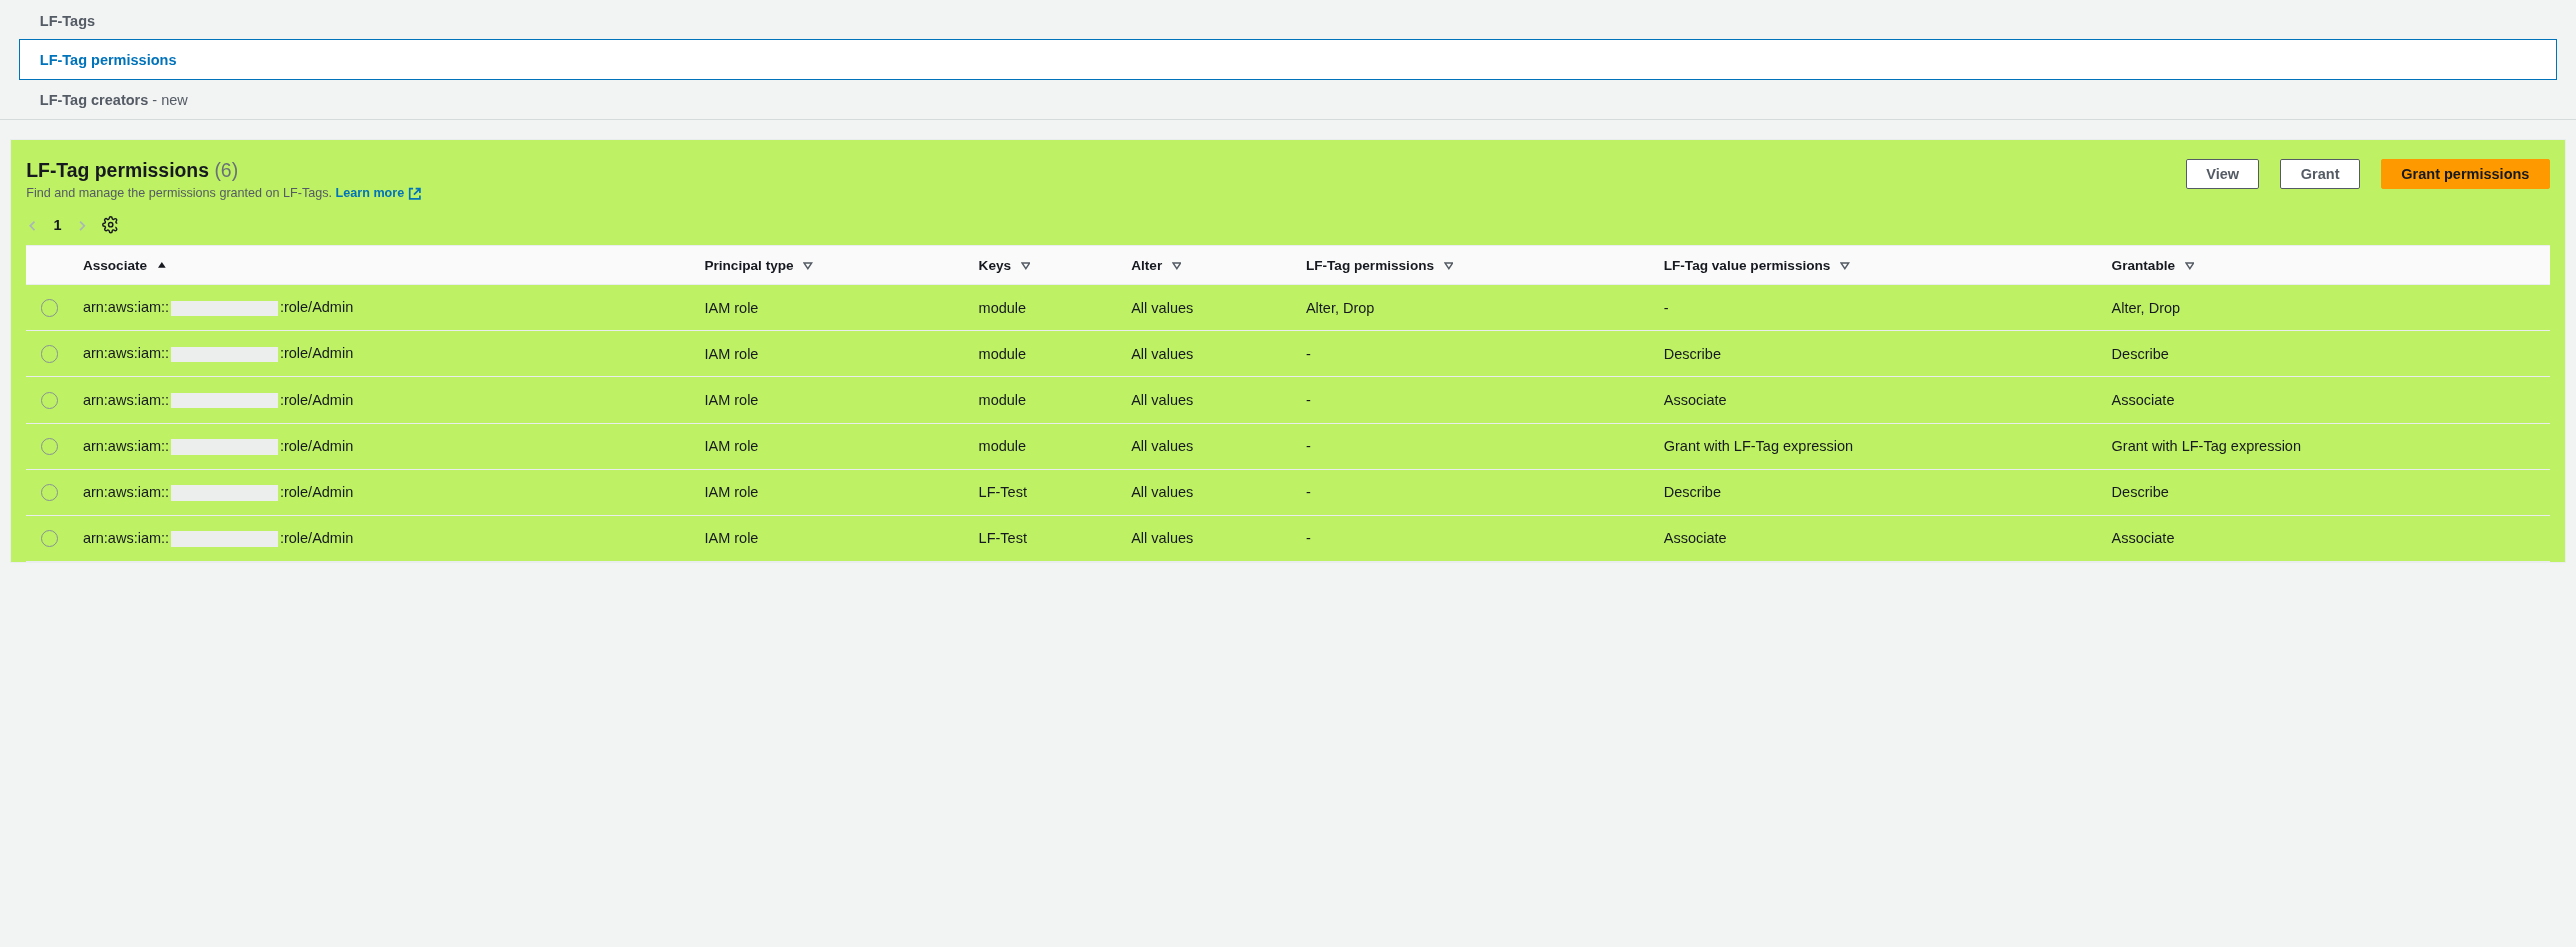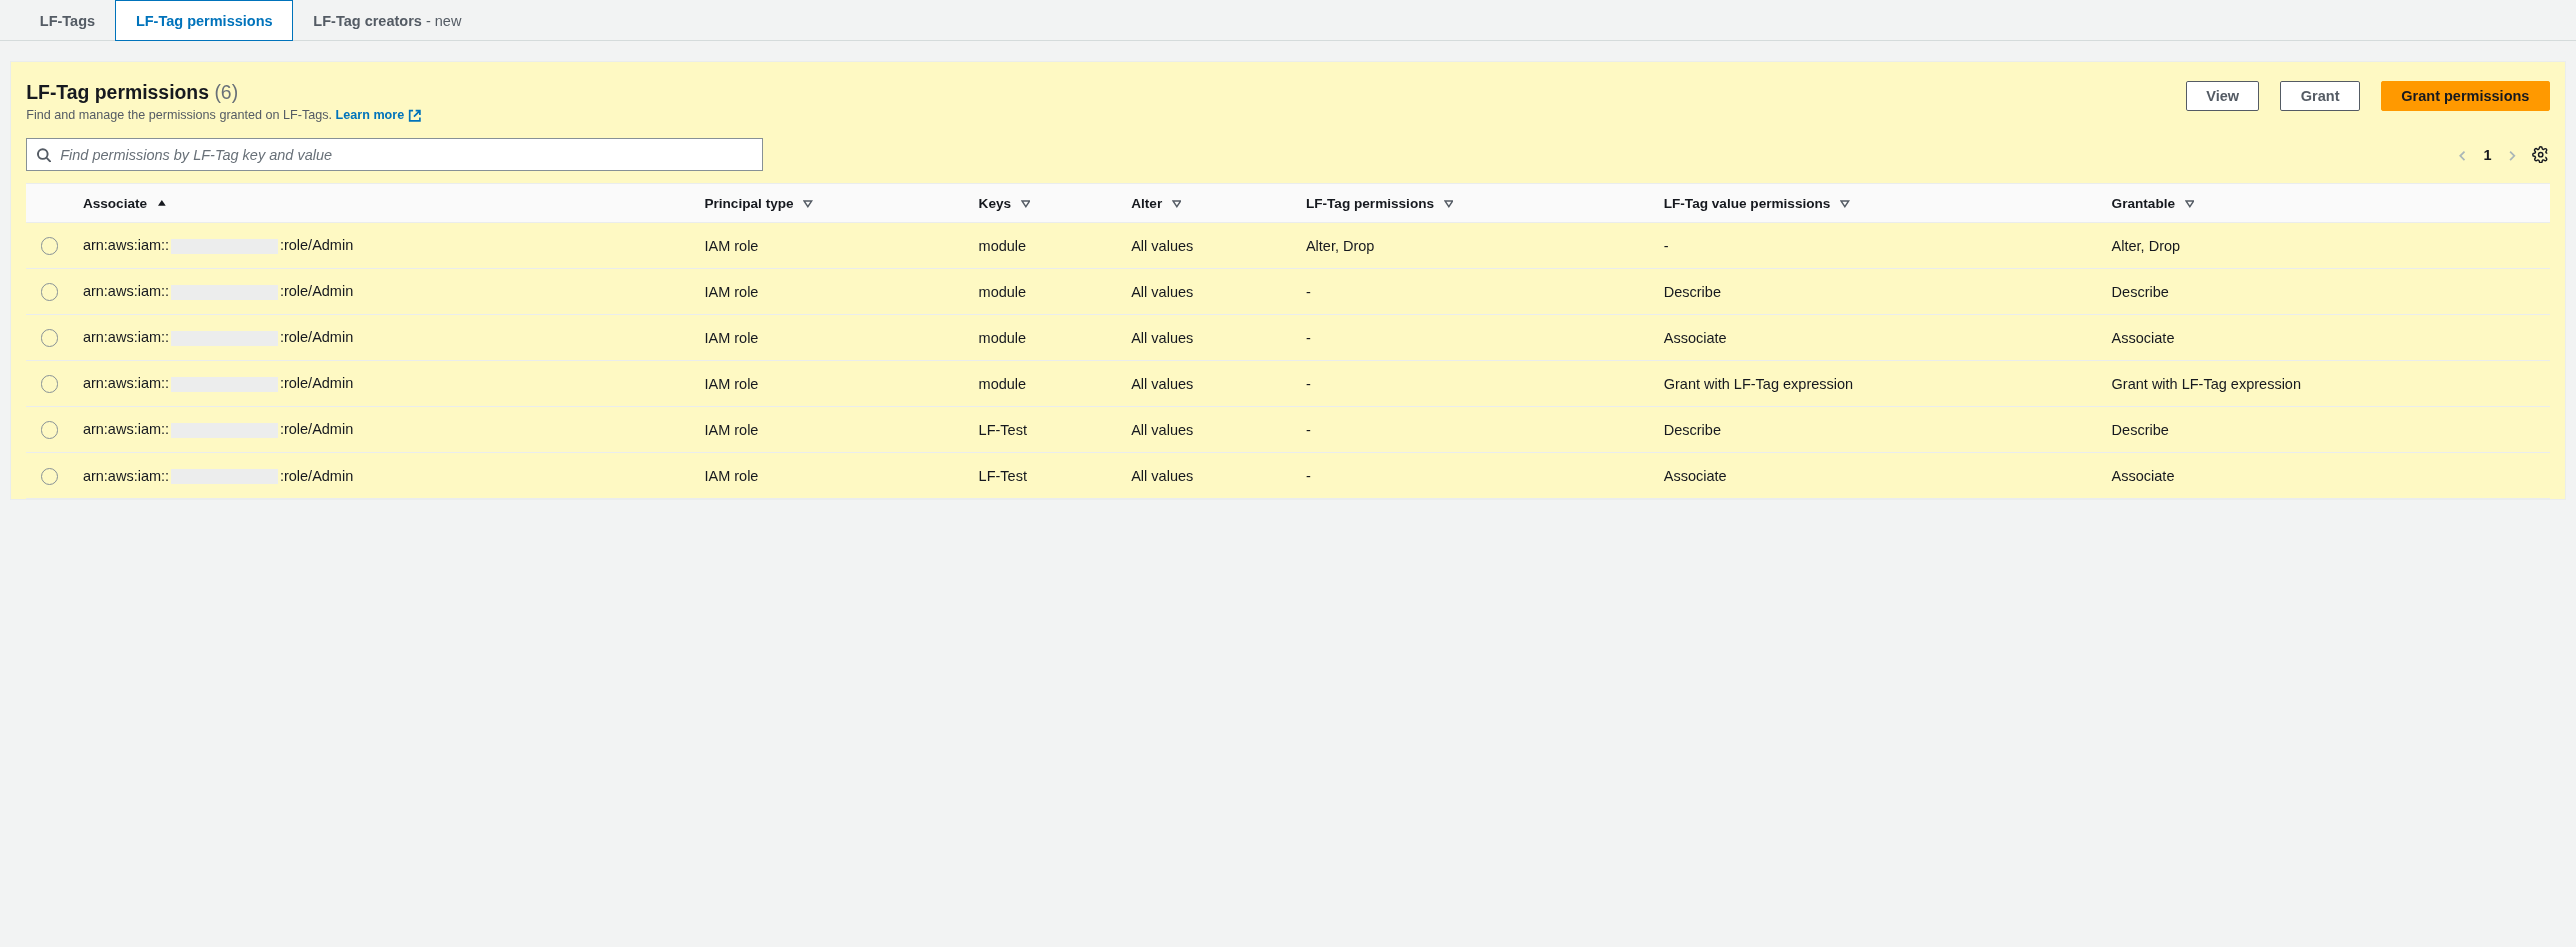--- a/index.html
+++ b/index.html
@@ -1,23 +1,23 @@
 <!DOCTYPE html>
 <html><head>
   <meta charset="utf-8">
   <style>
     * { box-sizing: border-box; margin: 0; padding: 0; }
     body { font-family: "Amazon Ember", "Helvetica Neue", Arial, sans-serif; background: #f2f3f3; color: #16191f; font-size: 13.6px; }
 
-    .tabs { display: flex; border-bottom: 1px solid #d5dbdb; background: #f2f3f3; padding: 0 19.4px; }
+    .tabs { display: flex; border-bottom: 1px solid #d5dbdb; background: #f2f3f3; padding: 0 19.4px; flex-direction: column; }
     .tab { padding: 11.6px 19.4px; cursor: pointer; font-size: 14.5px; font-weight: 700; color: #545b64; border: 1px solid transparent; border-bottom: none; margin-bottom: -1px; }
     .tab.active { color: #0073bb; border: 1.9px solid #0073bb; background: #fff; }
     .tab .new { font-weight: 400; }
 
-    .panel { background: #fef9c3; border: 1px solid #eaeded; margin: 19.4px 9.7px 9.7px 9.7px; padding: 19.4px 15.5px 0 15.5px; }
+    .panel { background: #bef264; border: 1px solid #eaeded; margin: 19.4px 9.7px 9.7px 9.7px; padding: 19.4px 15.5px 0 15.5px; }
 
     .header-row { display: flex; justify-content: space-between; align-items: flex-start; margin-bottom: 15.5px; }
     .header-left h2 { font-size: 19.4px; font-weight: 700; display: inline-block; }
     .header-left .count { color: #687078; font-weight: 400; }
     .header-left .subtitle { font-size: 12.6px; color: #545b64; margin-top: 3.9px; }
     .header-left .learn-more { color: #0073bb; font-weight: 700; text-decoration: none; }
 
     .actions { display: flex; gap: 21px; }
     .btn { padding: 5.8px 19.4px; font-size: 14.5px; font-weight: 700; border-radius: 1.9px; cursor: pointer; border: 1px solid #545b64; background: #fff; color: #545b64; }
     .btn.primary { background: #ff9900; border-color: #ff9900; color: #16191f; }
@@ -79,27 +79,20 @@
       </div>
     </div>
     <div class="actions">
       <button class="btn">View</button>
       <button class="btn">Grant</button>
       <button class="btn primary">Grant permissions</button>
     </div>
   </div>
 
   <div class="toolbar-row">
-    <div class="search-wrap">
-      <svg class="search-icon" width="15.5" height="15.5" viewBox="0 0 16 16" fill="none" stroke="#545b64" stroke-width="2">
-          <circle cx="7" cy="7" r="5"></circle>
-          <path d="M11 11l4 4"></path>
-        </svg>
-      <input class="search-input" placeholder="Find permissions by LF-Tag key and value" style="">
-    </div>
     <div class="pager">
       <span class="chev">
         <svg width="13.6" height="13.6" viewBox="0 0 16 16" fill="none" stroke="#aab7b8" stroke-width="2">
             <path d="M10 3L5 8l5 5"></path>
           </svg>
       </span>
       <span class="page-num">1</span>
       <span class="chev">
         <svg width="13.6" height="13.6" viewBox="0 0 16 16" fill="none" stroke="#aab7b8" stroke-width="2">
             <path d="M6 3l5 5-5 5"></path>

